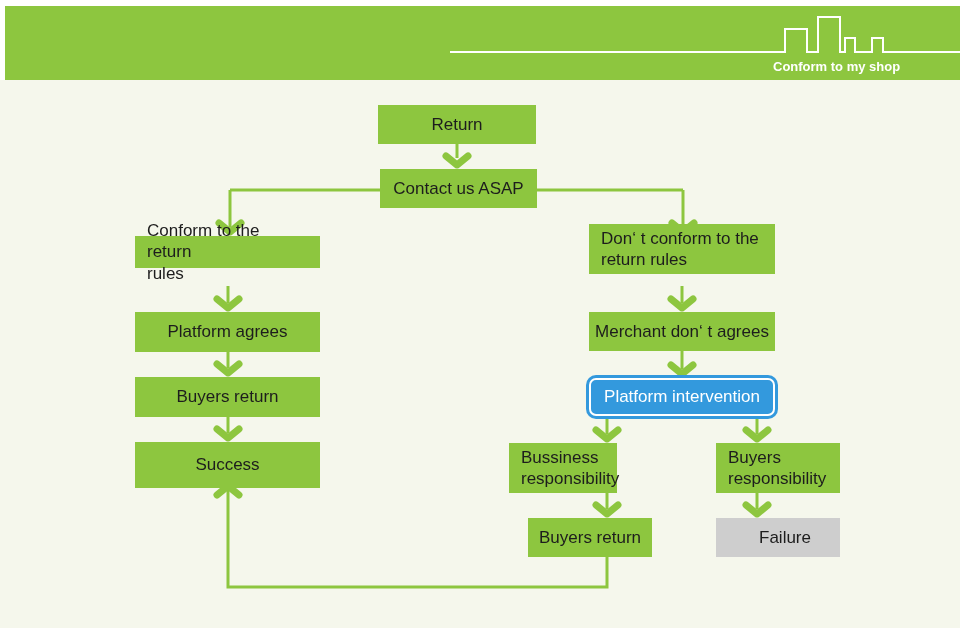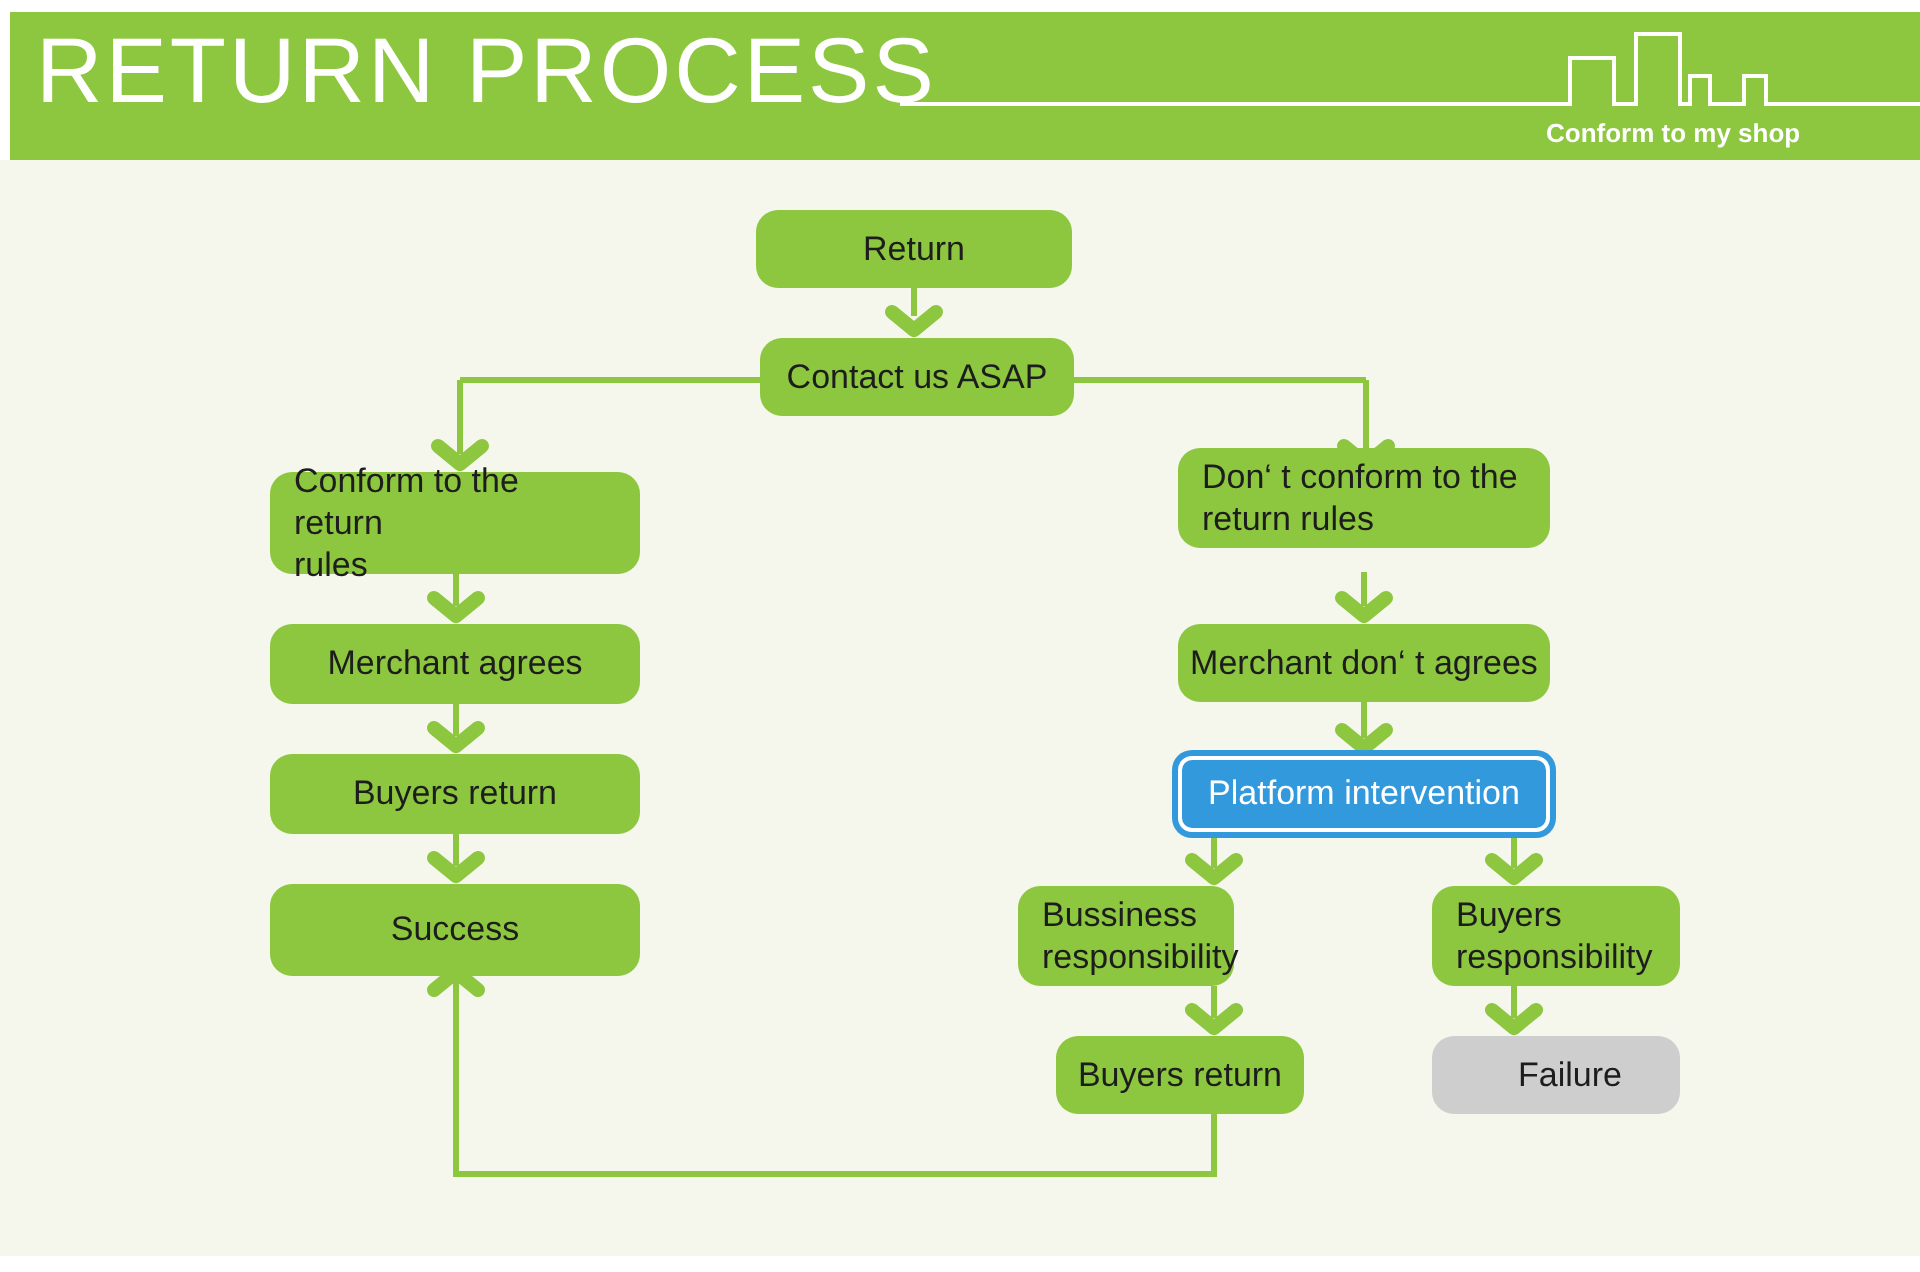--- a/index.html
+++ b/index.html
@@ -38,41 +38,40 @@
     position:absolute;left:0;top:80px;width:960px;height:548px;
     background:var(--cream,#f5f7ec);
   }
   .flow-svg{position:absolute;left:0;top:0;width:960px;height:636px;z-index:1;}
   .flow-svg path{stroke:var(--green,#8dc63f);fill:none;}
   .flow-svg .c-line{stroke-width:3;}
   .flow-svg .c-head{stroke-width:7;stroke-linecap:round;stroke-linejoin:round;}
   
   .node{
     position:absolute;z-index:2;box-sizing:border-box;
-    background:var(--green,#8dc63f);border-radius:11px;
+    background:var(--green,#8dc63f);border-radius:0;
     display:flex;align-items:center;justify-content:center;
     font-size:17px;line-height:1.25;text-align:center;
     padding:0 6px;white-space:pre-line;color:var(--ink,#1d1d1d);
   }
   .node.left{justify-content:flex-start;text-align:left;padding:0 12px;}
   .node.blue{
     background:var(--blue,#3399dd);color:var(--white,#fff);
     border:2px solid var(--white,#fff);
     box-shadow:0 0 0 3px var(--blue,#3399dd);
     border-radius:7px;
   }
   .node.gray{background:var(--gray,#cecece);padding-left:20px;}
 </style>
 </head>
 <body>
 
 <div id="page">
 
   <div class="header">
-    <div class="page-title">RETURN PROCESS</div>
     <svg class="header-art" viewBox="0 0 955 74">
       <path d="M445 46 H780 V23 H802 V46 H813 V11 H835 V46 H840 V32 H850 V46 H867 V32 H878 V46 H955" fill="none" stroke="#ffffff" stroke-width="2"></path>
     </svg>
     <div class="tagline">Conform to my shop</div>
   </div>
 
   <div class="main"></div>
 
   <svg class="flow-svg" viewBox="0 0 960 636">
 
@@ -103,24 +102,24 @@
     <path class="c-head" d="M746 430 L757 439 L768 430"></path>
     <path class="c-head" d="M596 505 L607 514 L618 505"></path>
     <path class="c-head" d="M746 505 L757 514 L768 505"></path>
     <path class="c-head" d="M217 495 L228 486 L239 495"></path>
   </svg>
 
   <div class="node" style="left:378px;top:105px;width:158px;height:39px">Return</div>
 
   <div class="node" style="left:380px;top:169px;width:157px;height:39px">Contact us ASAP</div>
 
-  <div class="node left" style="left:135px;top:236px;width:185px;height:51px">Conform to the return
+  <div class="node left" style="left:135px;top:236px;width:185px;height:32px">Conform to the return
 rules</div>
 
-  <div class="node" style="left:135px;top:312px;width:185px;height:40px">Merchant agrees</div>
+  <div class="node" style="left:135px;top:312px;width:185px;height:40px">Platform agrees</div>
 
   <div class="node" style="left:135px;top:377px;width:185px;height:40px">Buyers return</div>
 
   <div class="node" style="left:135px;top:442px;width:185px;height:46px">Success</div>
 
   <div class="node left" style="left:589px;top:224px;width:186px;height:50px">Don‘ t conform to the
 return rules</div>
 
   <div class="node" style="left:589px;top:312px;width:186px;height:39px">Merchant don‘ t agrees</div>
 

